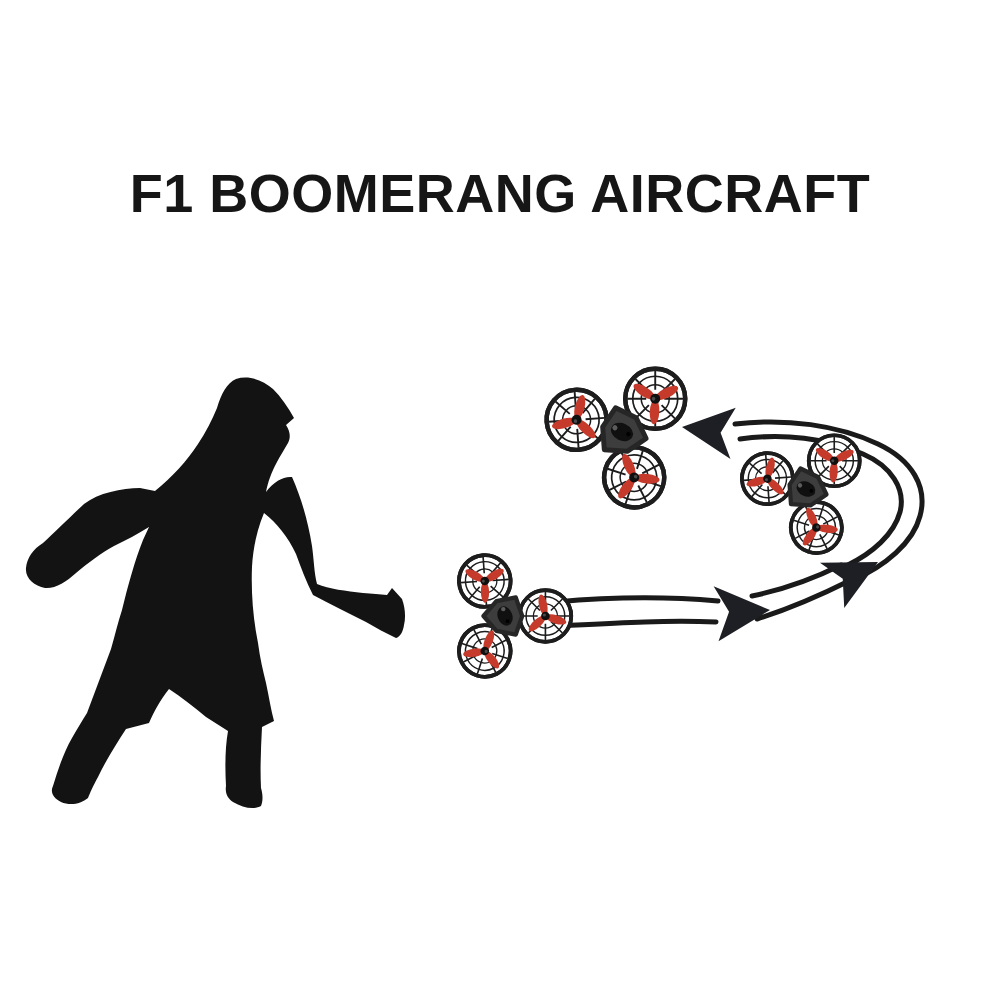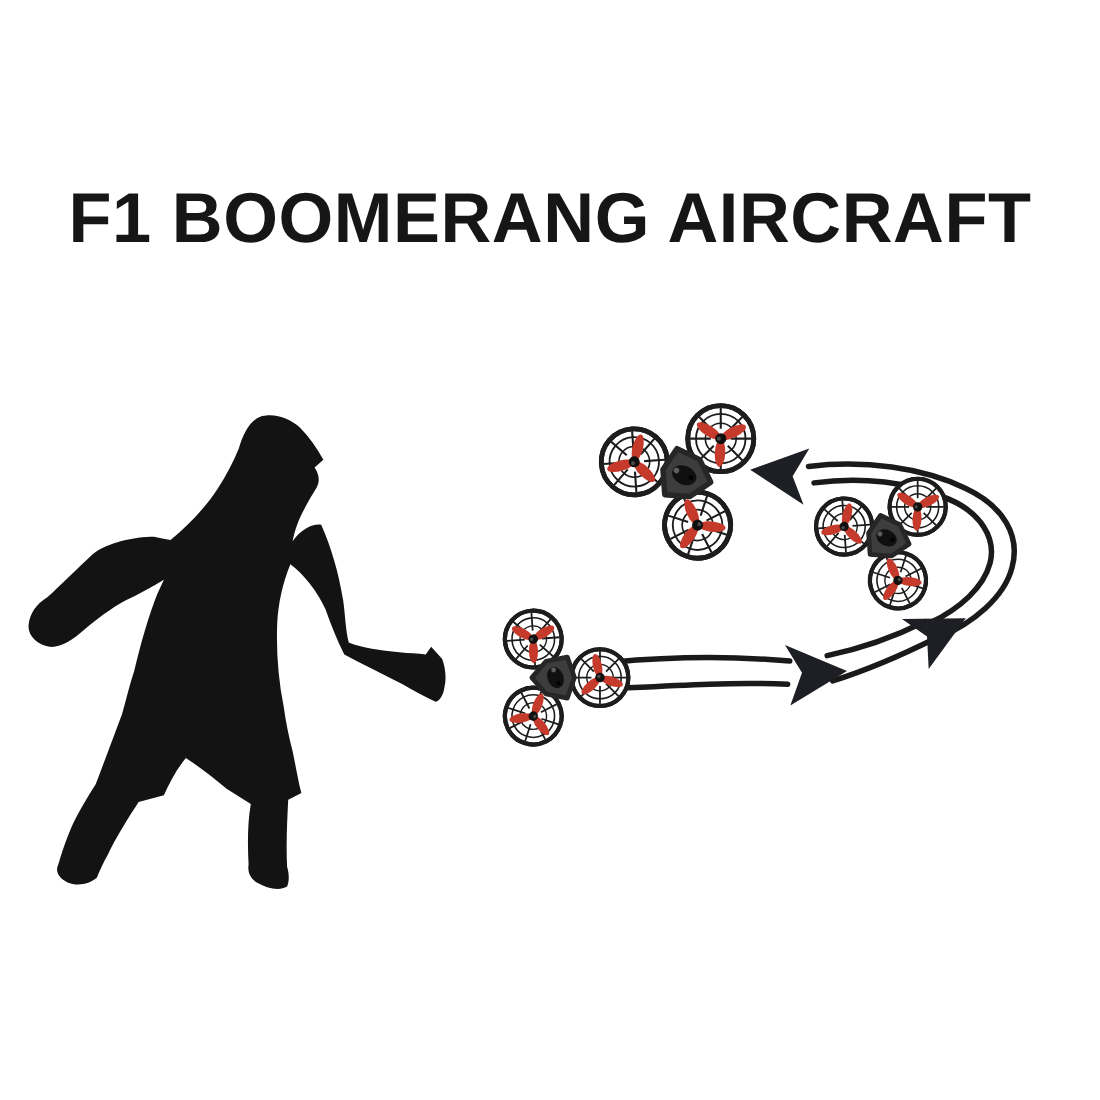--- a/index.html
+++ b/index.html
@@ -15,21 +15,21 @@
     overflow: hidden;
     font-family: "Liberation Sans", sans-serif;
   }
   .title {
     position: absolute;
     top: 166px;
     left: 0;
     width: 1000px;
     margin: 0;
     text-align: center;
-    font-size: 64px;
+    font-size: 54px;
     font-weight: bold;
     letter-spacing: 0.5px;
     color: #161616;
     line-height: 1;
   }
   .art {
     position: absolute;
     left: 0;
     top: 0;
     width: 1000px;

